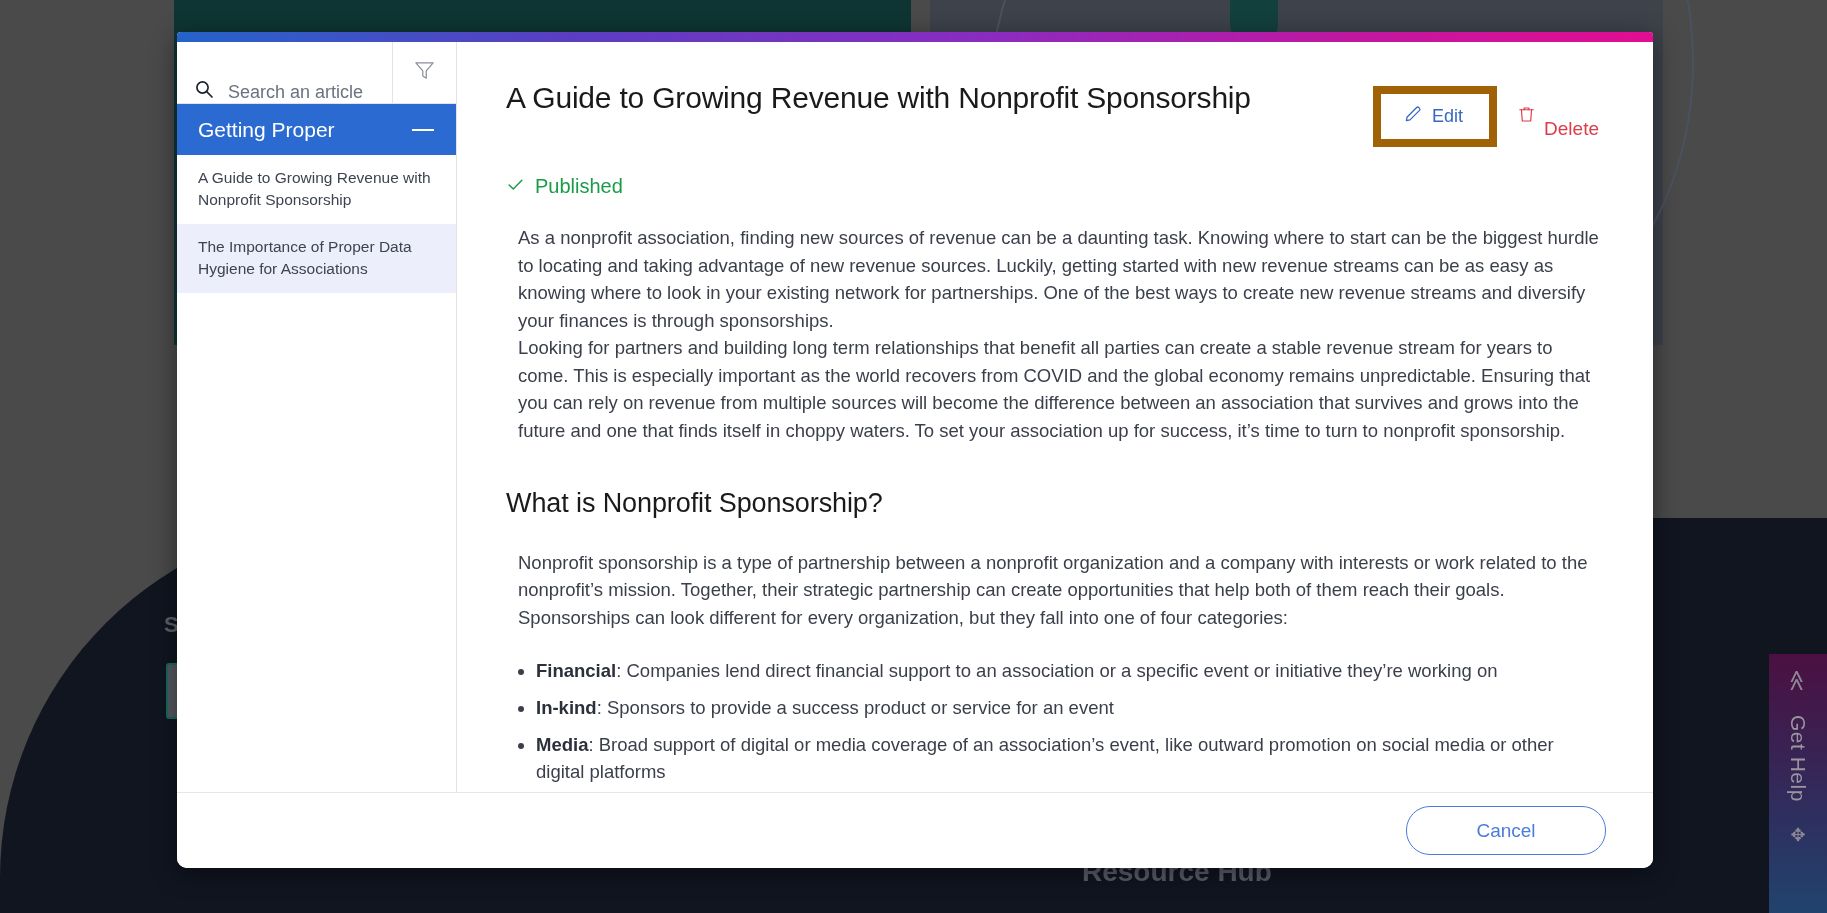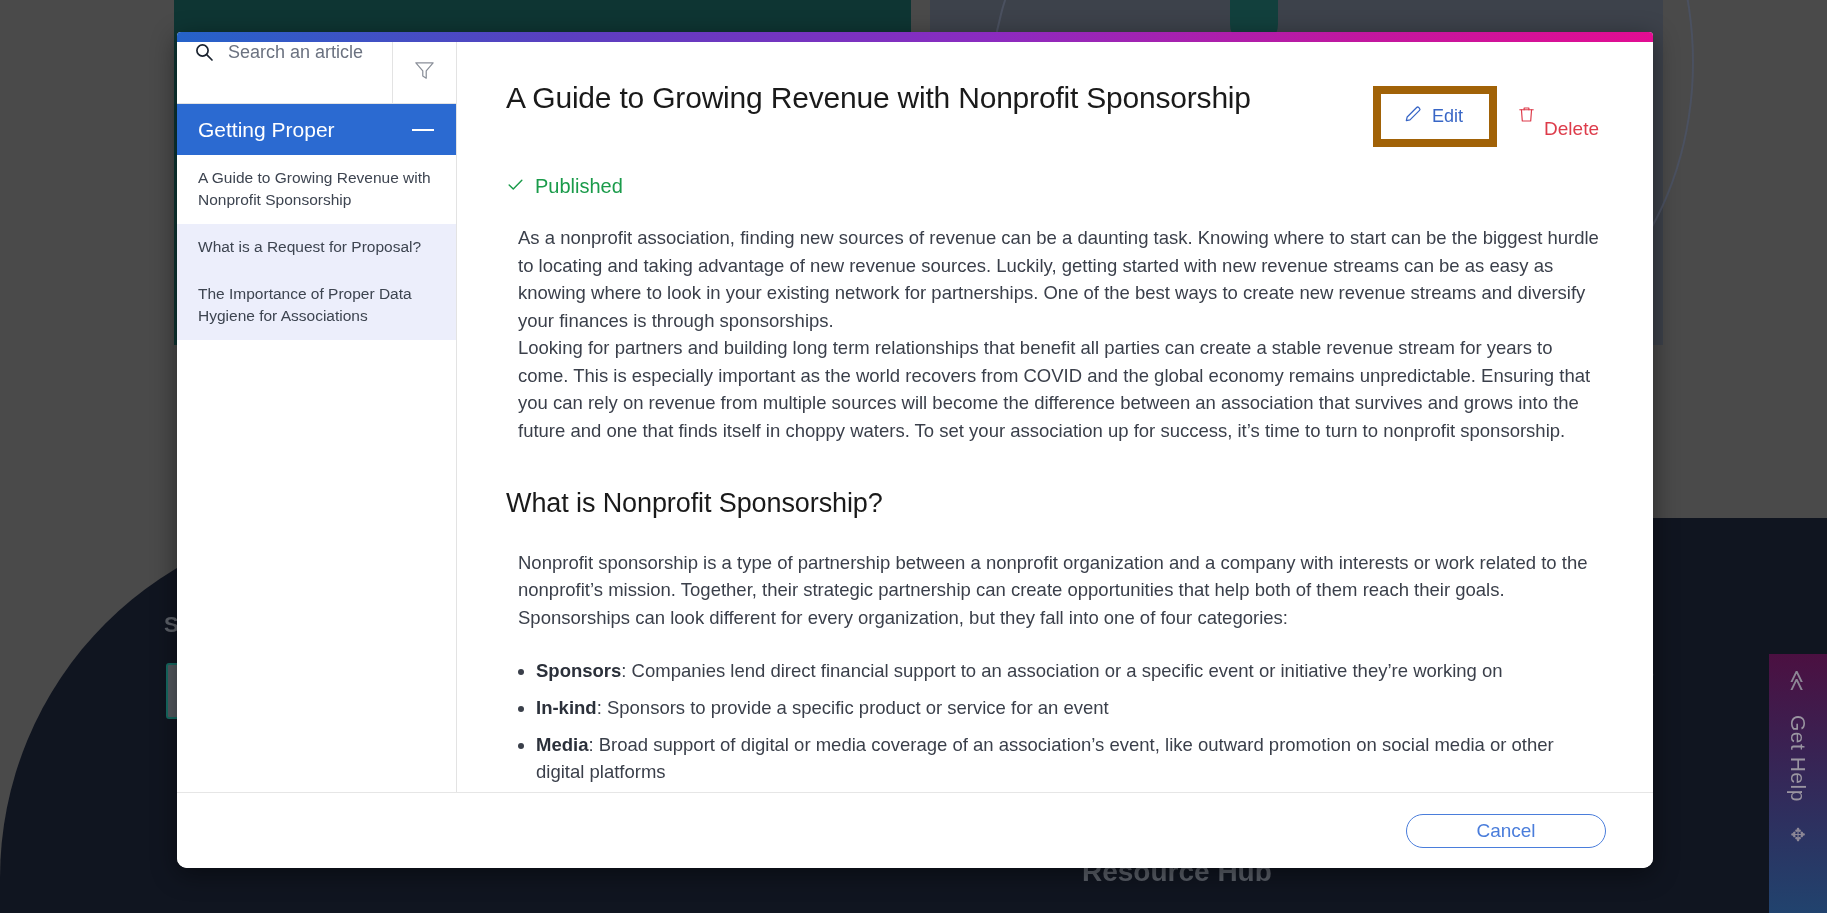--- a/index.html
+++ b/index.html
@@ -204,21 +204,21 @@
   .search-row {
     height: 61px;
     flex: 0 0 61px;
     display: flex;
     align-items: stretch;
     border-bottom: 1px solid #e3e3e3;
   }
   .search-field {
     flex: 1 1 auto;
     display: flex;
-    align-items: flex-start;
+    align-items: flex-end;
     gap: 14px;
     padding-left: 17px;
     border-right: 1px solid #e3e3e3;
     cursor: text;
   }
   .search-field .ph {
     color: #6b7280;
     font-size: 18px;
   }
   .filter-btn {
@@ -344,21 +344,21 @@
     height: 75px;
     border-top: 1px solid #e6e6e6;
     display: flex;
     align-items: center;
     justify-content: flex-end;
     padding-right: 47px;
     background: #fff;
   }
   .cancel-btn {
     width: 200px;
-    height: 34px;
+    height: 49px;
     border-radius: 24px;
     border: 1.5px solid #4a7ddb;
     background: #fff;
     color: #4a7ddb;
     font-size: 19px;
     cursor: pointer;
     font-family: "Liberation Sans", sans-serif;
   }
 </style>
 </head>
@@ -414,21 +414,20 @@
           </div>
         </div>
 
         <div class="cat-header">
           <span>Getting Proper</span>
           <span class="dash"></span>
         </div>
 
         <div class="art-list">
           <div class="art-item white">A Guide to Growing Revenue with Nonprofit Sponsorship</div>
-          <div class="art-item tint">What is a Request for Proposal?</div>
           <div class="art-item tint">The Importance of Proper Data Hygiene for Associations</div>
         </div>
 
         <div class="left-filler"></div>
       </div>
 
       <div class="right-pane">
 
         <div class="article-head">
           <h1 class="article-title">A Guide to Growing Revenue with Nonprofit Sponsorship</h1>
@@ -465,22 +464,22 @@
           <span class="lbl">Published</span>
         </div>
 
         <div class="article-content">
           <p>As a nonprofit association, finding new sources of revenue can be a daunting task. Knowing where to start can be the biggest hurdle to locating and taking advantage of new revenue sources. Luckily, getting started with new revenue streams can be as easy as knowing where to look in your existing network for partnerships. One of the best ways to create new revenue streams and diversify your finances is through sponsorships.</p>
           <p>Looking for partners and building long term relationships that benefit all parties can create a stable revenue stream for years to come. This is especially important as the world recovers from COVID and the global economy remains unpredictable. Ensuring that you can rely on revenue from multiple sources will become the difference between an association that survives and grows into the future and one that finds itself in choppy waters. To set your association up for success, it’s time to turn to nonprofit sponsorship.</p>
           <h2>What is Nonprofit Sponsorship?</h2>
           <p>Nonprofit sponsorship is a type of partnership between a nonprofit organization and a company with interests or work related to the nonprofit’s mission. Together, their strategic partnership can create opportunities that help both of them reach their goals.</p>
           <p>Sponsorships can look different for every organization, but they fall into one of four categories:</p>
           <ul>
-            <li><b>Sponsors</b><span>: Companies lend direct financial support to an association or a specific event or initiative they’re working on</span></li>
-            <li><b>In-kind</b><span>: Sponsors to provide a specific product or service for an event</span></li>
+            <li><b>Financial</b><span>: Companies lend direct financial support to an association or a specific event or initiative they’re working on</span></li>
+            <li><b>In-kind</b><span>: Sponsors to provide a success product or service for an event</span></li>
             <li><b>Media</b><span>: Broad support of digital or media coverage of an association’s event, like outward promotion on social media or other digital platforms</span></li>
           </ul>
         </div>
       </div>
     </div>
 
     <div class="modal-footer">
       <button class="cancel-btn">Cancel</button>
     </div>
   </div>

